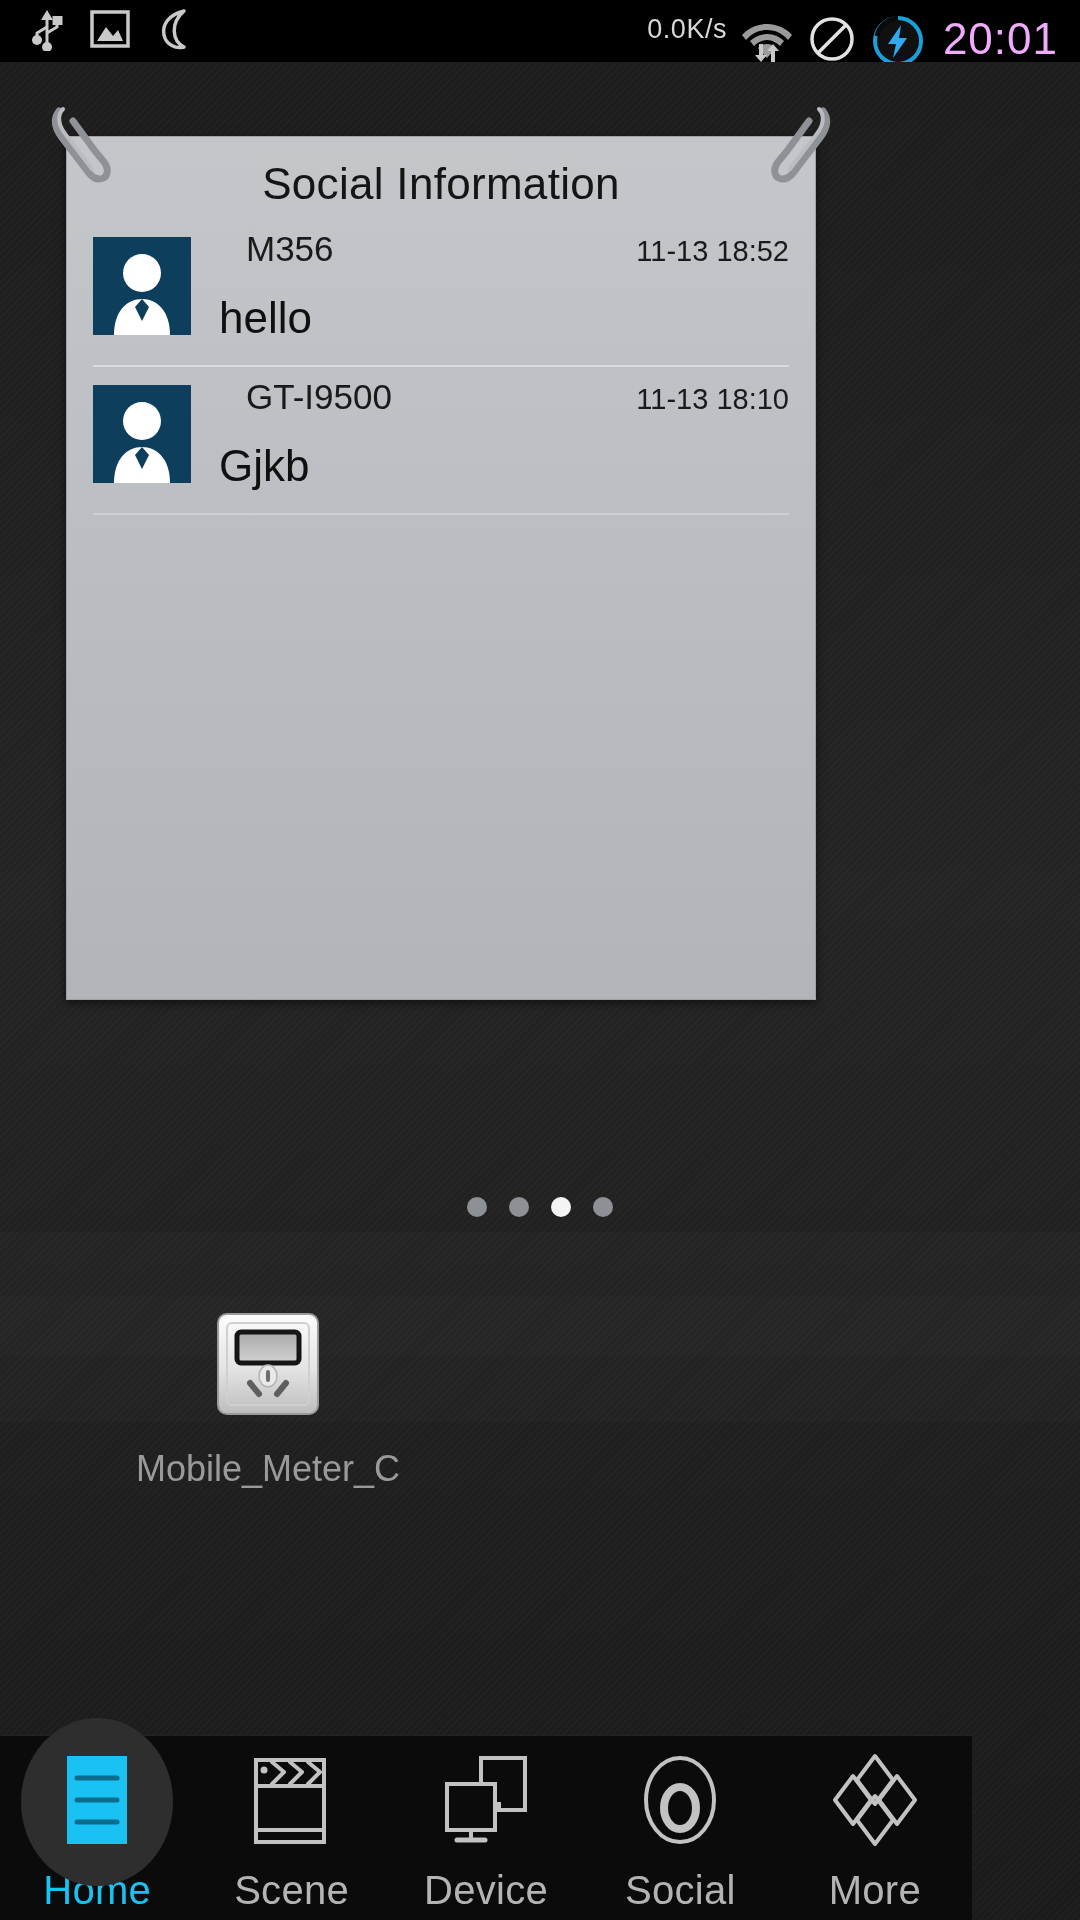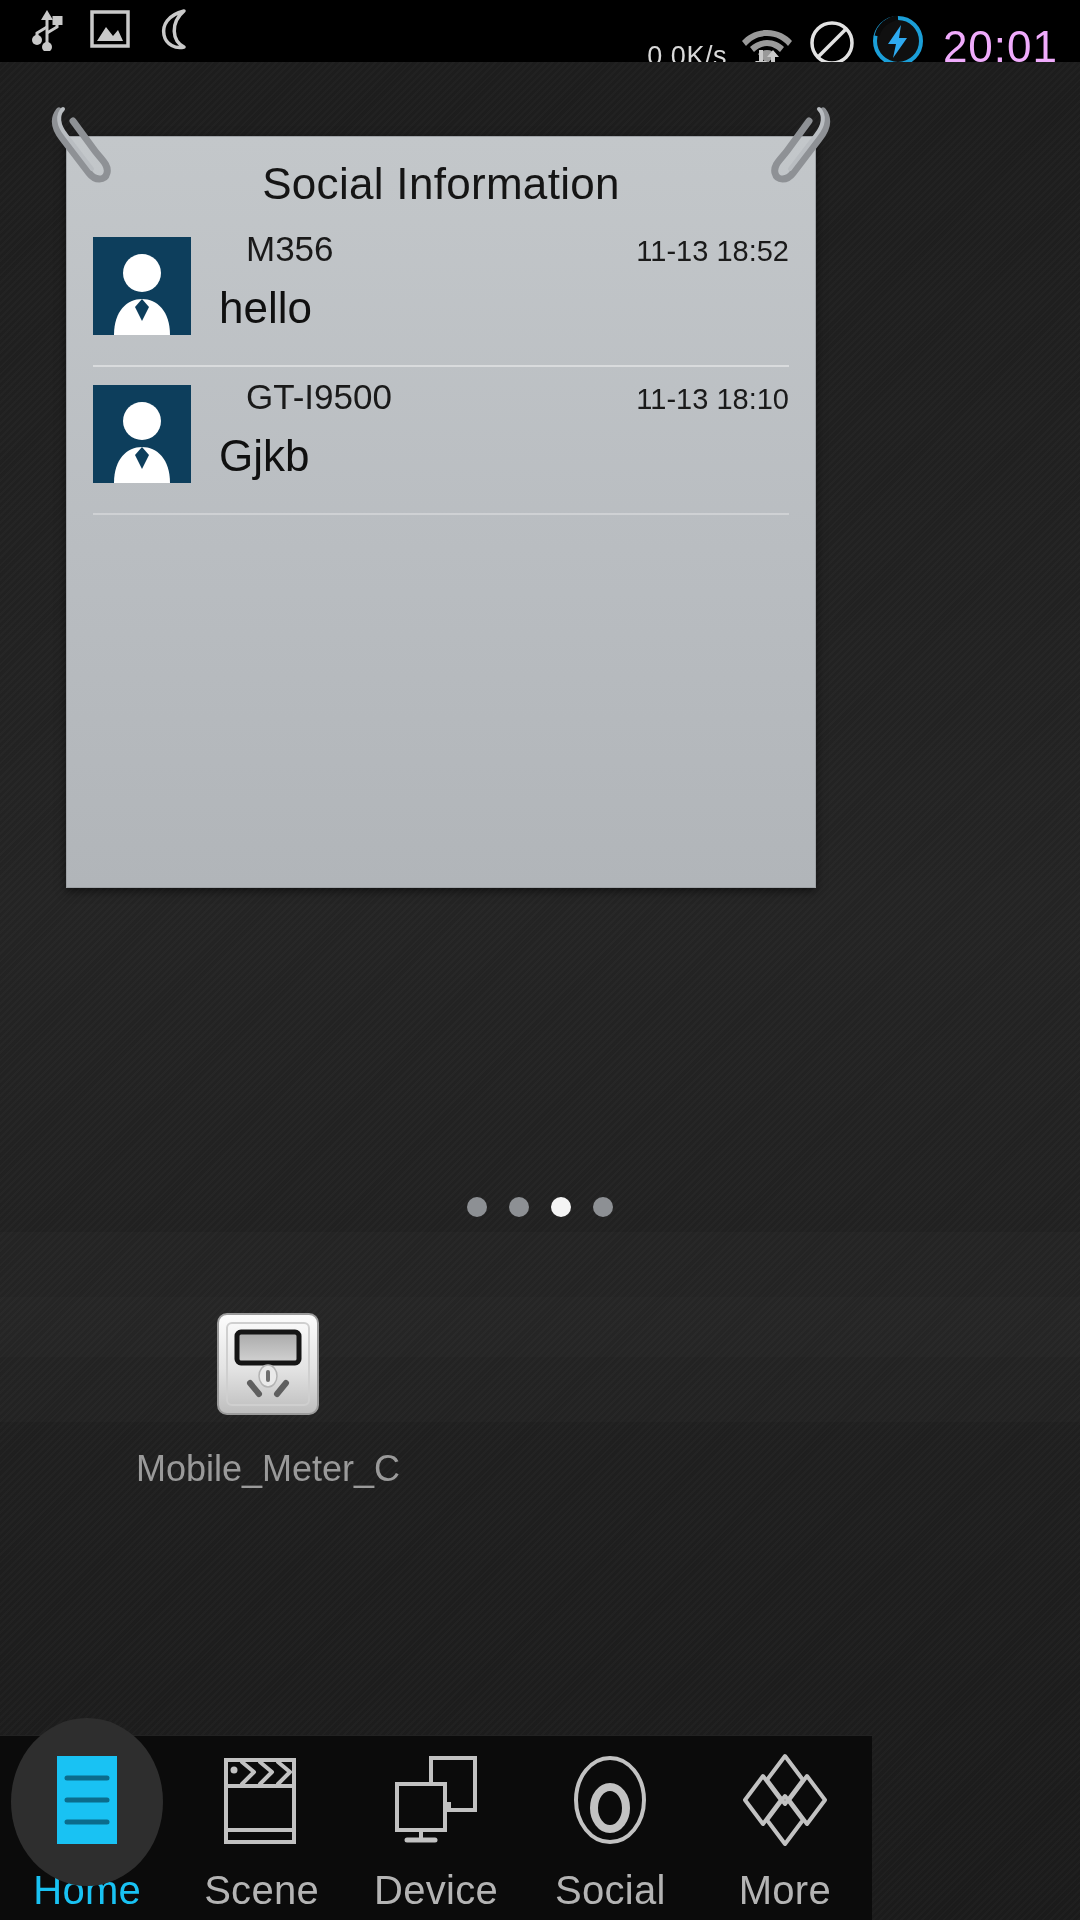--- a/index.html
+++ b/index.html
@@ -9,40 +9,40 @@
     font-family:"Liberation Sans", sans-serif;
     overflow:hidden;
   }
 
   
   .statusbar{
     position:absolute; top:0; left:0; width:1080px; height:62px;
     background:#000; display:flex; align-items:center;
   }
   .sb-left{ display:flex; align-items:center; gap:22px; padding-left:28px; }
-  .sb-right{ margin-left:auto; display:flex; align-items:flex-end; gap:14px; padding-right:22px;margin-top:24px; }
+  .sb-right{ margin-left:auto; display:flex; align-items:flex-start; gap:14px; padding-right:22px;margin-top:24px; }
   .sb-speed{ color:#d8d8d8; font-size:27px; letter-spacing:.5px; }
   .sb-clock{ color:#f0abfc; font-size:44px; letter-spacing:1px; margin-left:4px; }
   .sb-ico{ display:block; }
 
   
   .wallpaper{
     position:absolute; top:62px; left:0; width:1080px; height:1858px;
     background:
       repeating-linear-gradient(135deg, rgba(255,255,255,.018) 0 2px, rgba(0,0,0,0) 2px 5px),
       linear-gradient(180deg,#1d1d1d 0%, #242424 45%, #1b1b1b 100%);
   }
   .wall-band{
     position:absolute; left:0; width:1080px;
     background:rgba(255,255,255,.016);
   }
 
   
   .widget{
-    position:absolute; top:136px; left:66px; width:750px; height:752px;
+    position:absolute; top:136px; left:66px; width:750px; height:864px;
     background:linear-gradient(180deg,#c3c7ca 0%, #b9bdc1 55%, #b1b5b9 100%);
     border:1px solid #9ea2a6;
     box-shadow:0 3px 9px rgba(0,0,0,.55);
   }
   .clip{ position:absolute; width:62px; height:86px; pointer-events:none; }
   .clip.left{ top:-36px; left:-18px; }
   .clip.right{ top:-36px; right:-18px; }
 
   .widget-title{
     text-align:center; color:#151515; font-size:44px;
@@ -58,21 +58,21 @@
   .msg-row:last-child{ border-bottom:2px solid rgba(255,255,255,.30); }
   .avatar{
     position:absolute; left:0; top:18px;
     width:98px; height:98px; background:#0d3e5c;
     display:block;
   }
   .msg-body{ margin-left:126px; }
   .msg-head{ display:flex; align-items:baseline;margin-left:27px; }
   .msg-name{ color:#1a1a1a; font-size:35px; }
   .msg-time{ margin-left:auto; color:#1a1a1a; font-size:29px; }
-  .msg-text{ color:#101010; font-size:44px; margin-top:14px; }
+  .msg-text{ color:#101010; font-size:44px; margin-top:24px; }
 
   
   .dots{
     position:absolute; top:1197px; left:0; width:1080px;
     display:flex; justify-content:center; gap:22px;
   }
   .dot{ width:20px; height:20px; border-radius:50%; background:#8d9094; }
   .dot.active{ background:#f4f4f4; }
 
   
@@ -80,21 +80,21 @@
     position:absolute; top:1310px; left:118px; width:300px;
     display:flex; flex-direction:column; align-items:center;
   }
   .shortcut-icon{ width:108px; height:108px; }
   .shortcut-label{
     margin-top:30px; color:#9a9a9a; font-size:36px; white-space:nowrap;
   }
 
   
   .navbar{
-    position:absolute; bottom:0; left:0; width:872px; height:185px;
+    position:absolute; bottom:0; left:0; width:972px; height:185px;
     background:#0b0b0b;
     border-top:1px solid #222;
     display:flex;
   }
   .nav-item{
     flex:1; display:flex; flex-direction:column;
     align-items:center; justify-content:flex-start; padding-top:14px;
     position:relative;
   }
   .nav-icon-wrap{

